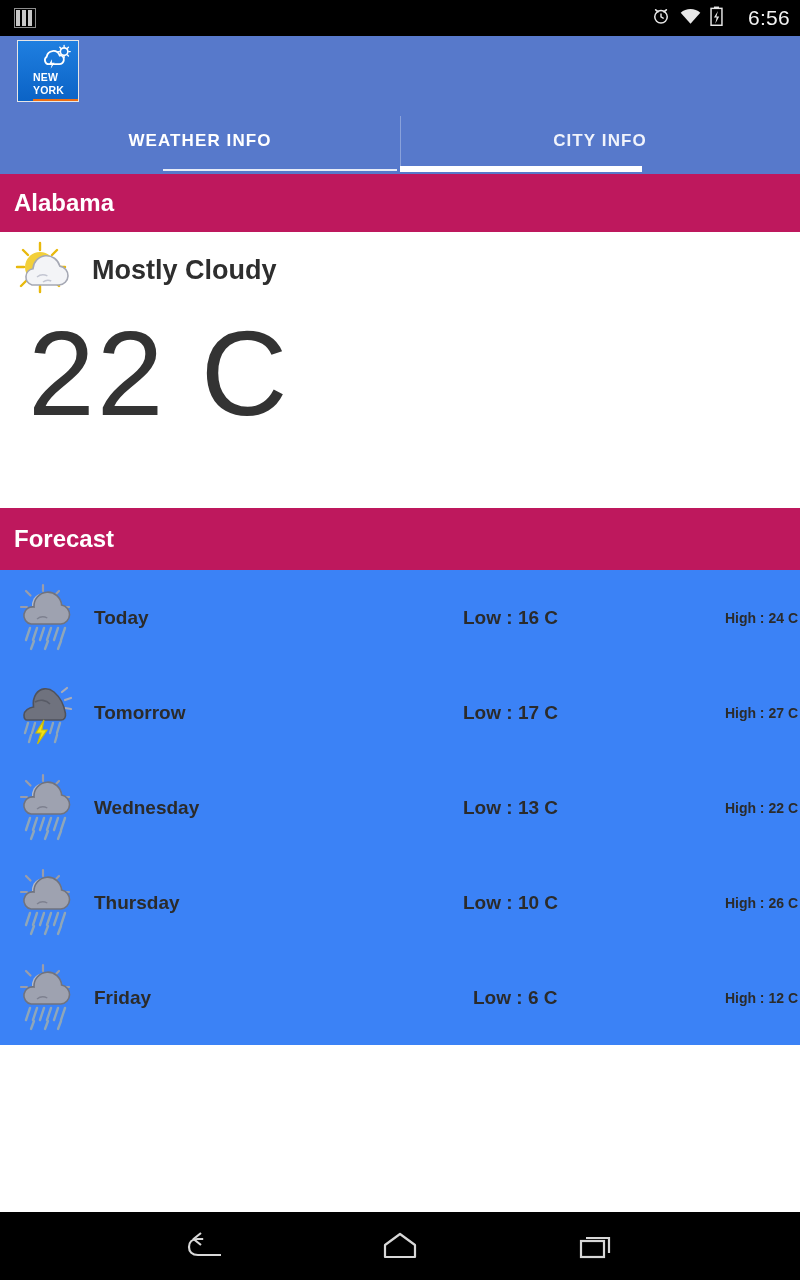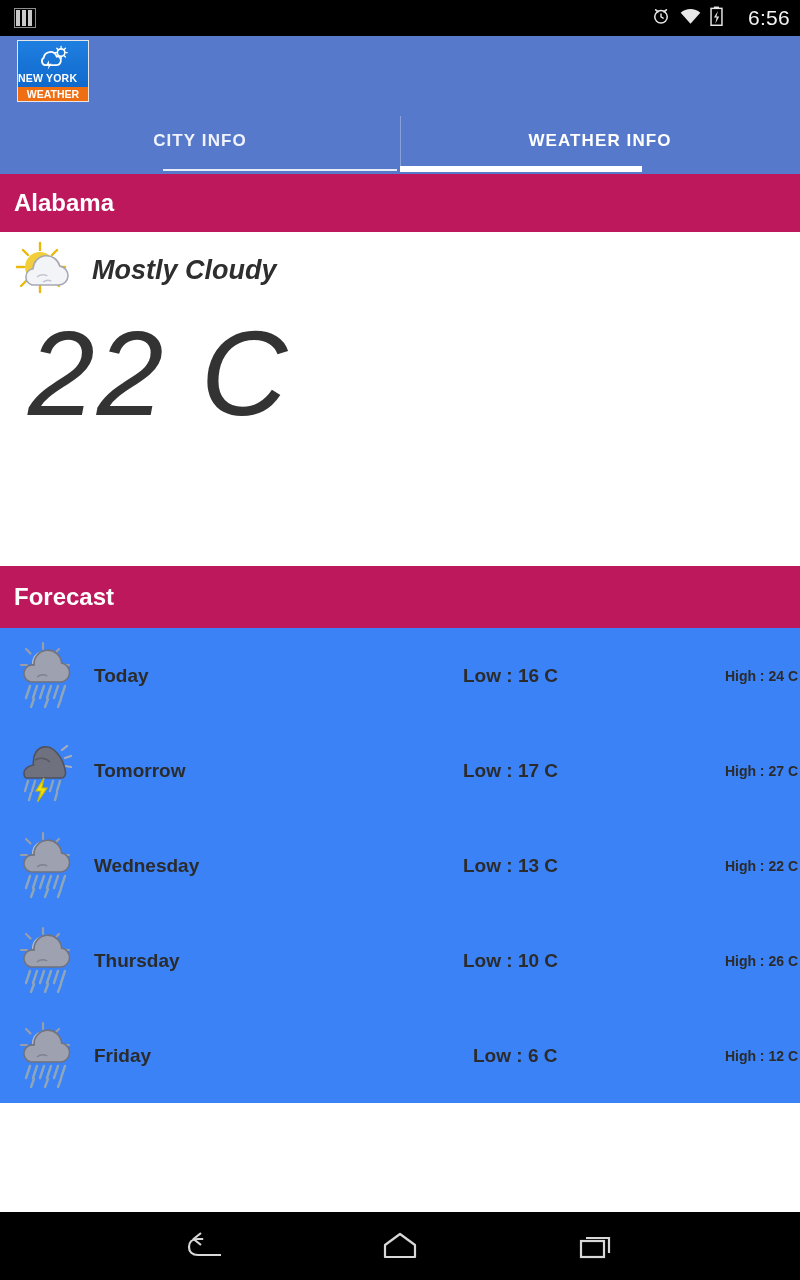--- a/index.html
+++ b/index.html
@@ -21,25 +21,25 @@
   .sb-right { display:flex; align-items:center; gap:9px; }
   .sb-time { font-size:21px; color:#f2f2f2; letter-spacing:.3px; margin-left:16px; }
   .bars-icon { display:flex; align-items:flex-end; gap:2px; height:20px; width:22px;
     border:1px solid #8e8e8e; padding:1px; }
   .bars-icon i { display:block; width:4px; background:#c9c9c9; height:100%; }
 
   
   .appbar { height:72px; background:#5779cb; position:relative; }
   .logo {
     position:absolute; left:17px; top:4px;
-    width:72px; height:62px;
+    width:62px; height:62px;
     background:linear-gradient(#1f7fe0,#0b63c6);
     border:1px solid #e6e6e6;
     overflow:hidden;
-    display:flex; flex-direction:column; 
+    display:flex; flex-direction:column; align-items:center;padding-left:15px;
   }
   .logo-glyph { height:28px; margin-top:3px; display:flex; align-items:center; justify-content:center; }
   .logo-city {
     color:#ffffff; font-size:10.5px; font-weight:bold; letter-spacing:.2px;
     line-height:13px; margin-top:1px;
   }
   .logo-weather {
     background:#ef6e12; color:#ffffff; font-size:10.5px; font-weight:bold;
     width:100%; text-align:center; line-height:14px; margin-top:2px;
   }
@@ -70,21 +70,21 @@
   .section-header {
     background:#be185d; color:#ffffff;
     font-size:24px; font-weight:bold;
     display:flex; align-items:center;
     padding-left:14px;
   }
   .section-header.city { height:58px; }
   .section-header.forecast { height:62px; }
 
   
-  .current { background:#ffffff; height:334px; position:relative;font-style:italic; }
+  .current { background:#ffffff; height:276px; position:relative; }
   .cur-row { display:flex; align-items:center; padding:6px 0 0 10px; height:70px; }
   .cur-cond {
     font-size:27px; font-weight:bold; color:#2e2e2e; margin-left:14px;
   }
   .cur-lowhigh {
     font-size:18px; font-weight:bold; color:#2e2e2e;
     padding-left:14px; margin-top:4px;
   }
   .cur-temp {
     font-size:120px; color:#333333; font-weight:300;
@@ -163,25 +163,25 @@
           <path d="M12 22h11.5a5 5 0 0 0 .4-10 7.4 7.4 0 0 0-14.2 1.6A4.6 4.6 0 0 0 12 22z" fill="none" stroke="#ffffff" stroke-width="2"></path>
           <path d="M15.5 16.5 12 22.5h3.2l-1.1 4.6 4.4-6.6h-3.1z" fill="#ffffff"></path>
         </svg>
       </div>
       <div class="logo-city">NEW YORK</div>
       <div class="logo-weather">WEATHER</div>
     </div>
   </div>
 
   <div class="tabs">
+    <div class="tab">
+      <span>WEATHER INFO</span>
+    </div>
     <div class="tab inactive">
       <span>CITY INFO</span>
-    </div>
-    <div class="tab">
-      <span>WEATHER INFO</span>
     </div>
     <div class="tab-divider"></div>
     <div class="tab-underline">
       <div class="ul-inactive"></div>
       <div class="ul-active"></div>
     </div>
   </div>
 
   <div class="section-header city">
     <span>Alabama</span>

